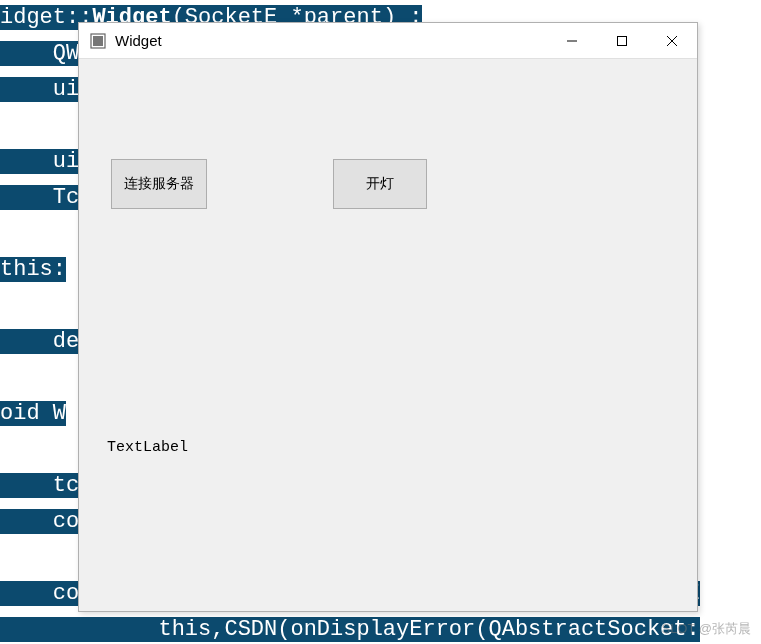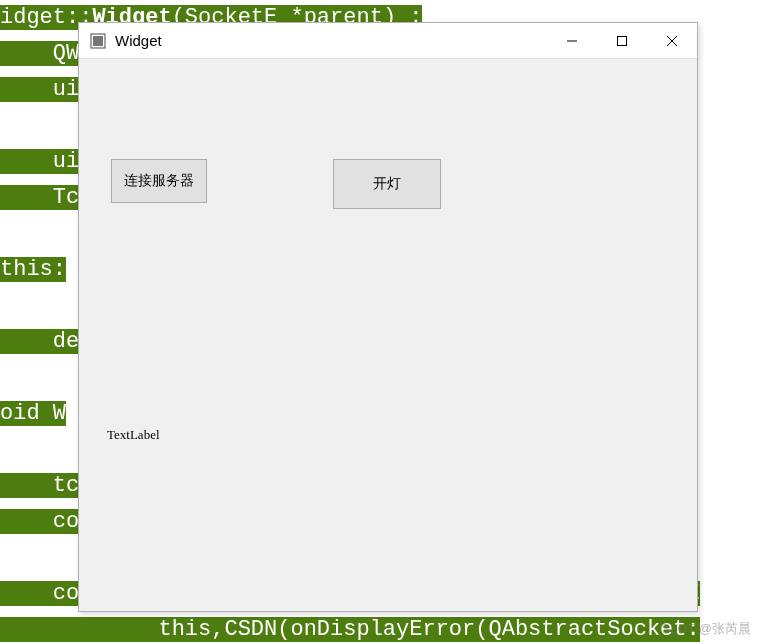--- a/index.html
+++ b/index.html
@@ -18,21 +18,21 @@
       height: 644px;
       font-size: 22px;
       line-height: 36px;
       color: #ffffff;
     }
     .code-line {
       white-space: pre;
       display: block;
     }
     .hl {
-      background: #4d7c0f;
+      background: #0c4a6e;
       color: #ffffff;
     }
     .gap { background: #ffffff; color: #000; }
     .bold { font-weight: bold; }
     .window {
       position: absolute;
       top: 22px;
       left: 78px;
       width: 620px;
       height: 590px;
@@ -80,28 +80,28 @@
       position: absolute;
       background: #e1e1e1;
       border: 1px solid #adadad;
       font-size: 14px;
       color: #000;
       display: flex;
       align-items: center;
       justify-content: center;
       font-family: "SimSun", sans-serif;
     }
-    .qbtn.connect { top: 100px; left: 32px; width: 96px; height: 44px; }
-    .qbtn.light   { top: 100px; left: 254px; width: 108px; height: 50px; }
+    .qbtn.connect { top: 100px; left: 32px; width: 96px; height: 50px; }
+    .qbtn.light   { top: 100px; left: 254px; width: 94px; height: 50px; }
     .qlabel {
       position: absolute;
-      top: 368px;
+      top: 380px;
       left: 28px;
-      font-size: 13px;
-      font-family: Liberation Serif, serif;
+      font-size: 15px;
+      font-family: Liberation Mono, monospace;
       color: #000;
     }
     .watermark {
       position: absolute;
       bottom: 6px;
       right: 10px;
       font-size: 13px;
       color: rgba(120,120,120,0.55);
       font-family: Arial, sans-serif;
     }

